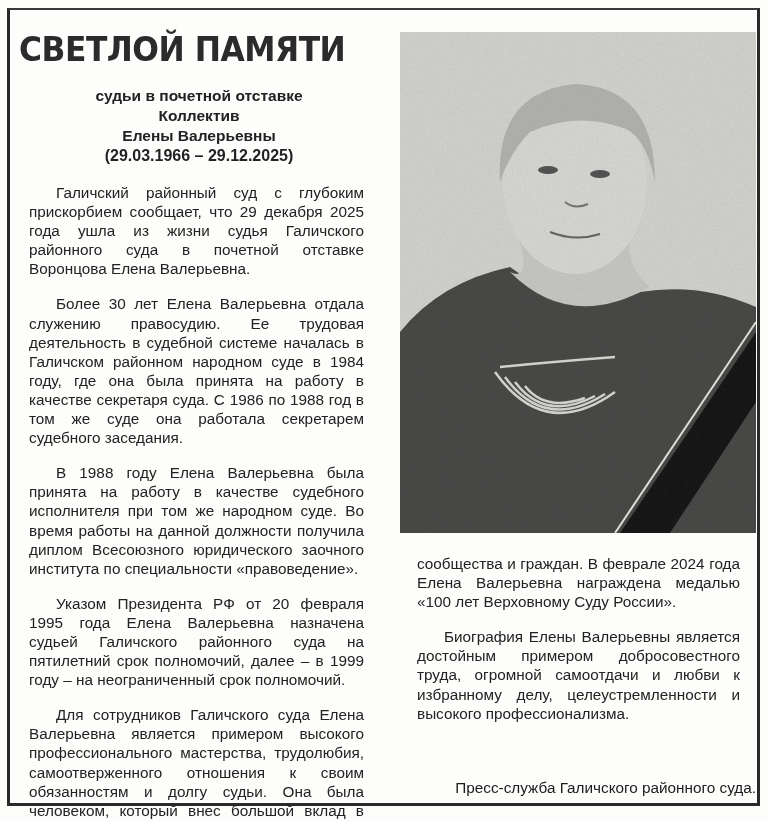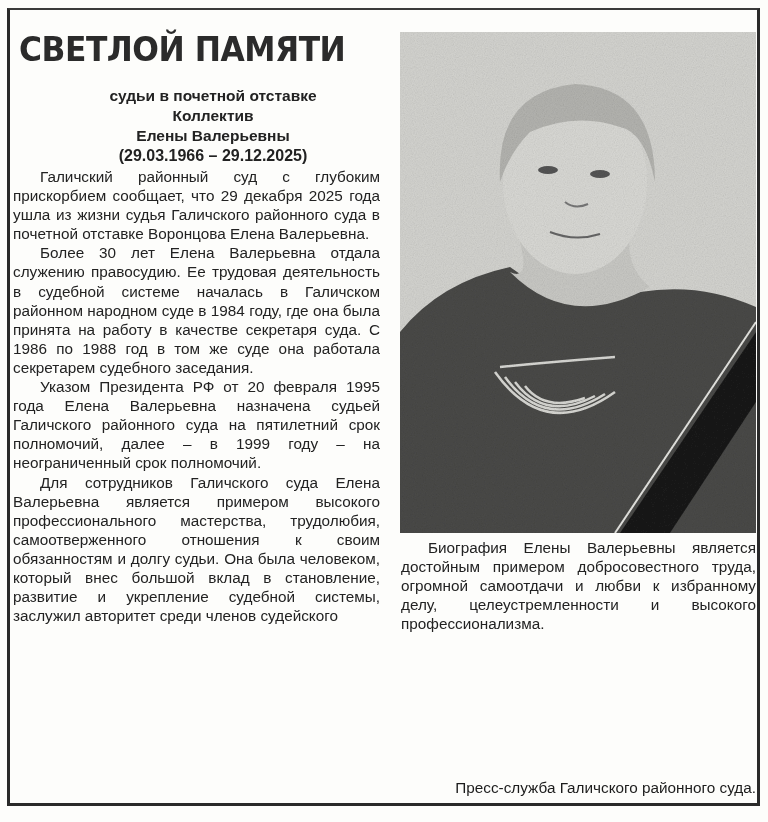--- a/index.html
+++ b/index.html
@@ -13,29 +13,29 @@
     border-top: 2px solid #3a3a3a; border-bottom: 3px solid #2a2a2a;
     box-sizing: border-box;
   }
   .headline {
     position: absolute; left: 19px; top: 30px; width: 370px;
     font-family: "DejaVu Sans", sans-serif; font-weight: bold; font-size: 33px;
     letter-spacing: -0.5px; color: #2b2b2b; white-space: nowrap;
     transform: scaleX(0.95); transform-origin: left top;
   }
   .sub {
-    position: absolute; left: 28px; width: 370px; text-align: center;
+    position: absolute; left: 14px; width: 370px; text-align: center;
     font-size: 15.5px; line-height: 19px; font-weight: bold; color: #222;
   }
   .sub .dates { font-weight: bold; font-size: 16px; }
   .col {
     position: absolute; font-size: 15.3px; line-height: 19.1px; color: #222;
     text-align: justify;
   }
-  .col p { margin: 0; text-indent: 27px; }
+  .col p { margin: 16px; text-indent: 27px; }
   .col p.cont { text-indent: 0; }
   .col1 { left: 13px; top: 167px; width: 367px; }
   .col2 { left: 401px; top: 538px; width: 355px; }
   .sign {
     position: absolute; right: 12px; top: 779px; font-size: 15.3px; font-weight: normal; color: #1c1c1c;
   }
   .photo {
     position: absolute; left: 400px; top: 32px; width: 356px; height: 501px;
     background: #cfcfcb; overflow: hidden;
   }
@@ -49,20 +49,21 @@
 <div class="headline">СВЕТЛОЙ ПАМЯТИ</div>
 
 <div class="sub" style="top:86px;">судьи в почетной отставке</div>
 <div class="sub" style="top:106px;">Коллектив</div>
 <div class="sub" style="top:126px;">Елены Валерьевны</div>
 <div class="sub" style="top:146px;"><span class="dates">(29.03.1966 – 29.12.2025)</span></div>
 
 <div class="col col1">
   <p>Галичский районный суд с глубоким прискорбием сообщает, что 29 декабря 2025 года ушла из жизни судья Галичского районного суда в почетной отставке Воронцова Елена Валерьевна.</p>
   <p>Более 30 лет Елена Валерьевна отдала служению правосудию. Ее трудовая деятельность в судебной системе началась в Галичском районном народном суде в 1984 году, где она была принята на работу в качестве секретаря суда. С 1986 по 1988 год в том же суде она работала секретарем судебного заседания.</p>
+  <p>В 1988 году Елена Валерьевна была принята на работу в качестве судебного исполнителя при том же народном суде. Во время работы на данной должности получила диплом Всесоюзного юридического заочного института по специальности «правоведение».</p>
   <p>Указом Президента РФ от 20 февраля 1995 года Елена Валерьевна назначена судьей Галичского районного суда на пятилетний срок полномочий, далее – в 1999 году – на неограниченный срок полномочий.</p>
   <p>Для сотрудников Галичского суда Елена Валерьевна является примером высокого профессионального мастерства, трудолюбия, самоотверженного отношения к своим обязанностям и долгу судьи. Она была человеком, который внес большой вклад в становление, развитие и укрепление судебной системы, заслужил авторитет среди членов судейского</p>
 </div>
 
 <div class="photo">
   <svg width="356" height="501" viewBox="0 0 356 501">
     <defs>
       <filter id="grain">
         <feTurbulence type="fractalNoise" baseFrequency="0.9" numOctaves="2" result="n"></feTurbulence>
         <feColorMatrix type="saturate" values="0"></feColorMatrix>
@@ -96,16 +97,17 @@
       <path d="M165 170 Q175 178 188 172" stroke="#777" stroke-width="2" fill="none"></path>
       <path d="M150 200 Q175 210 200 202" stroke="#666" stroke-width="2" fill="none"></path>
 
       <polygon points="356,300 356,370 270,501 220,501" fill="#1a1a1a"></polygon>
       <line x1="356" y1="290" x2="215" y2="501" stroke="#e6e6e2" stroke-width="2"></line>
     </g>
   </svg>
 </div>
 
 <div class="col col2">
+  <p class="cont">сообщества и граждан. В феврале 2024 года Елена Валерьевна награждена медалью «100 лет Верховному Суду России».</p>
   <p>Биография Елены Валерьевны является достойным примером добросовестного труда, огромной самоотдачи и любви к избранному делу, целеустремленности и высокого профессионализма.</p>
 </div>
 
 <div class="sign">Пресс-служба Галичского районного суда.</div>
 
 </body></html>

